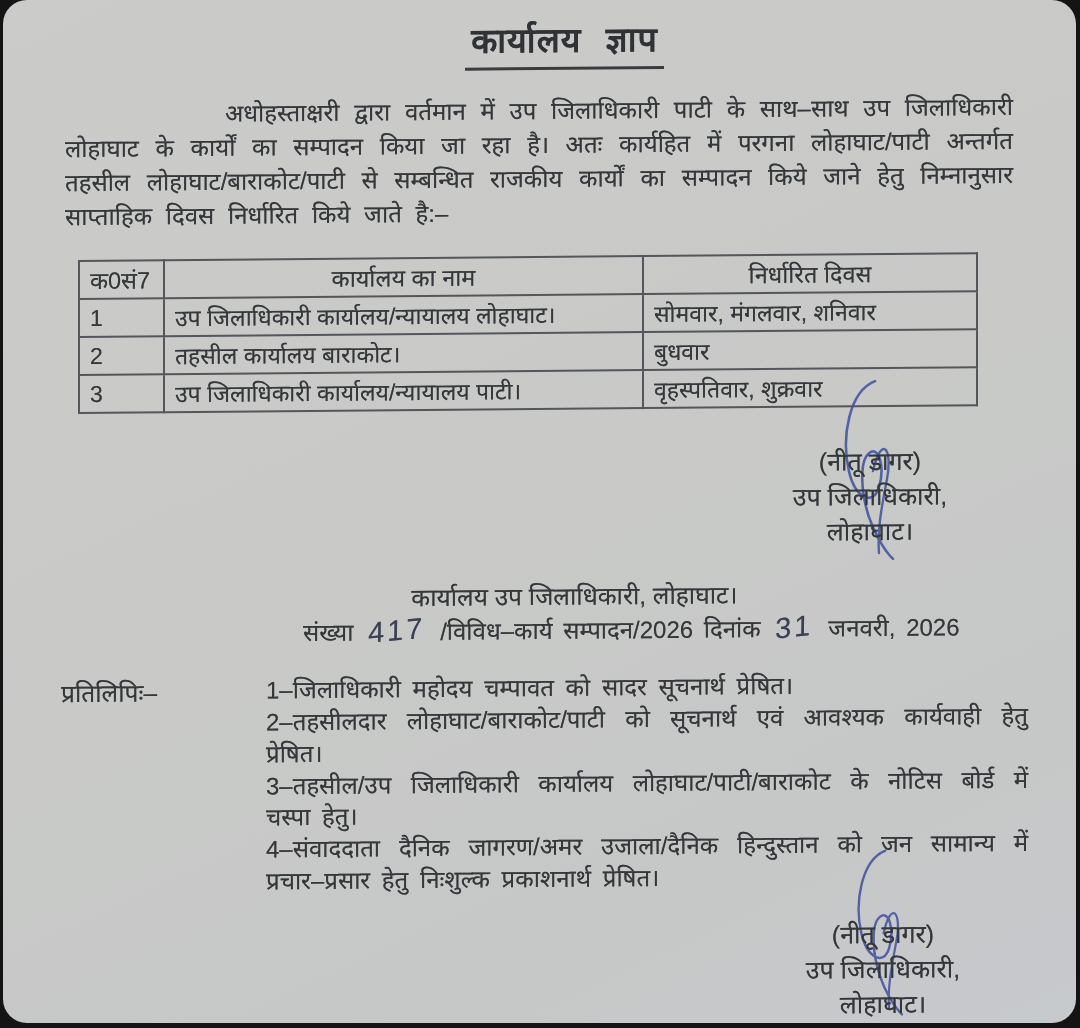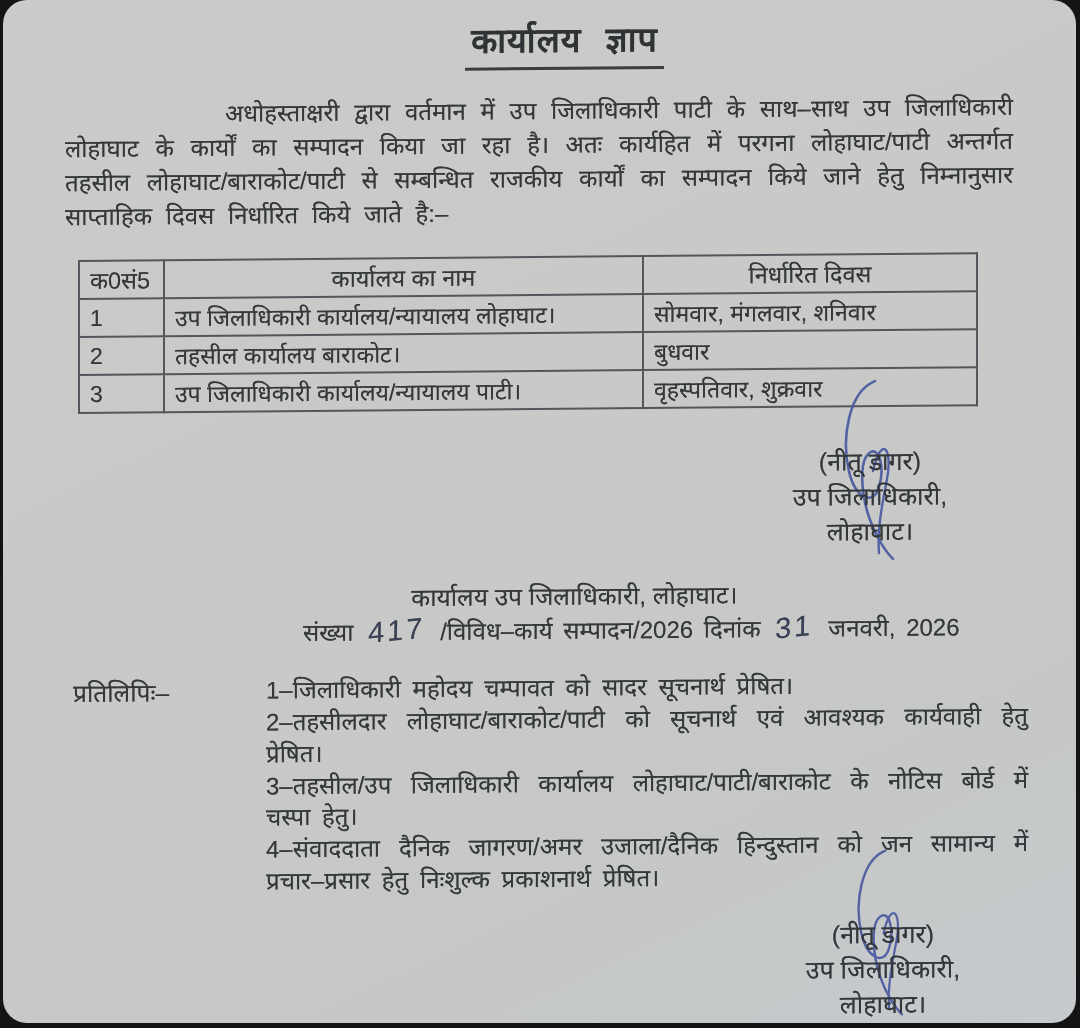--- a/index.html
+++ b/index.html
@@ -96,21 +96,20 @@
     color: #3a4157;
     letter-spacing: 3px;
     transform: rotate(-5deg) skewX(-6deg);
     font-weight: 500;
     margin: 0 4px;
   }
   .copies-label {
     position: absolute;
     top: 672px; left: 58px;
     font-size: 24.5px;
-    margin-left: 12px;
   }
   .copies-items {
     position: absolute;
     top: 672px; left: 263px; width: 762px;
     font-size: 24px;
     line-height: 31.5px;
     text-align: justify;
     word-spacing: 5px;
   }
   .copies-items p { margin: 0 0 0.5px 0; }
@@ -128,21 +127,21 @@
     <p class="para">अधोहस्ताक्षरी द्वारा वर्तमान में उप जिलाधिकारी पाटी के साथ–साथ उप जिलाधिकारी लोहाघाट के कार्यों का सम्पादन किया जा रहा है। अतः कार्यहित में परगना लोहाघाट/पाटी अन्तर्गत तहसील लोहाघाट/बाराकोट/पाटी से सम्बन्धित राजकीय कार्यों का सम्पादन किये जाने हेतु निम्नानुसार साप्ताहिक दिवस निर्धारित किये जाते है:–</p>
 
     <table class="sched">
       <colgroup>
         <col class="col-sno">
           <col class="col-office">
           <col class="col-days">
       </colgroup>
       <thead>
         <tr>
-          <th class="h-sno">क0सं5</th>
+          <th class="h-sno">क0सं7</th>
           <th class="h-office">कार्यालय का नाम</th>
           <th class="h-days">निर्धारित दिवस</th>
         </tr>
       </thead>
       <tbody>
         <tr>
           <td class="c-sno">1</td>
           <td>उप जिलाधिकारी कार्यालय/न्यायालय लोहाघाट।</td>
           <td>सोमवार, मंगलवार, शनिवार</td>
         </tr>

